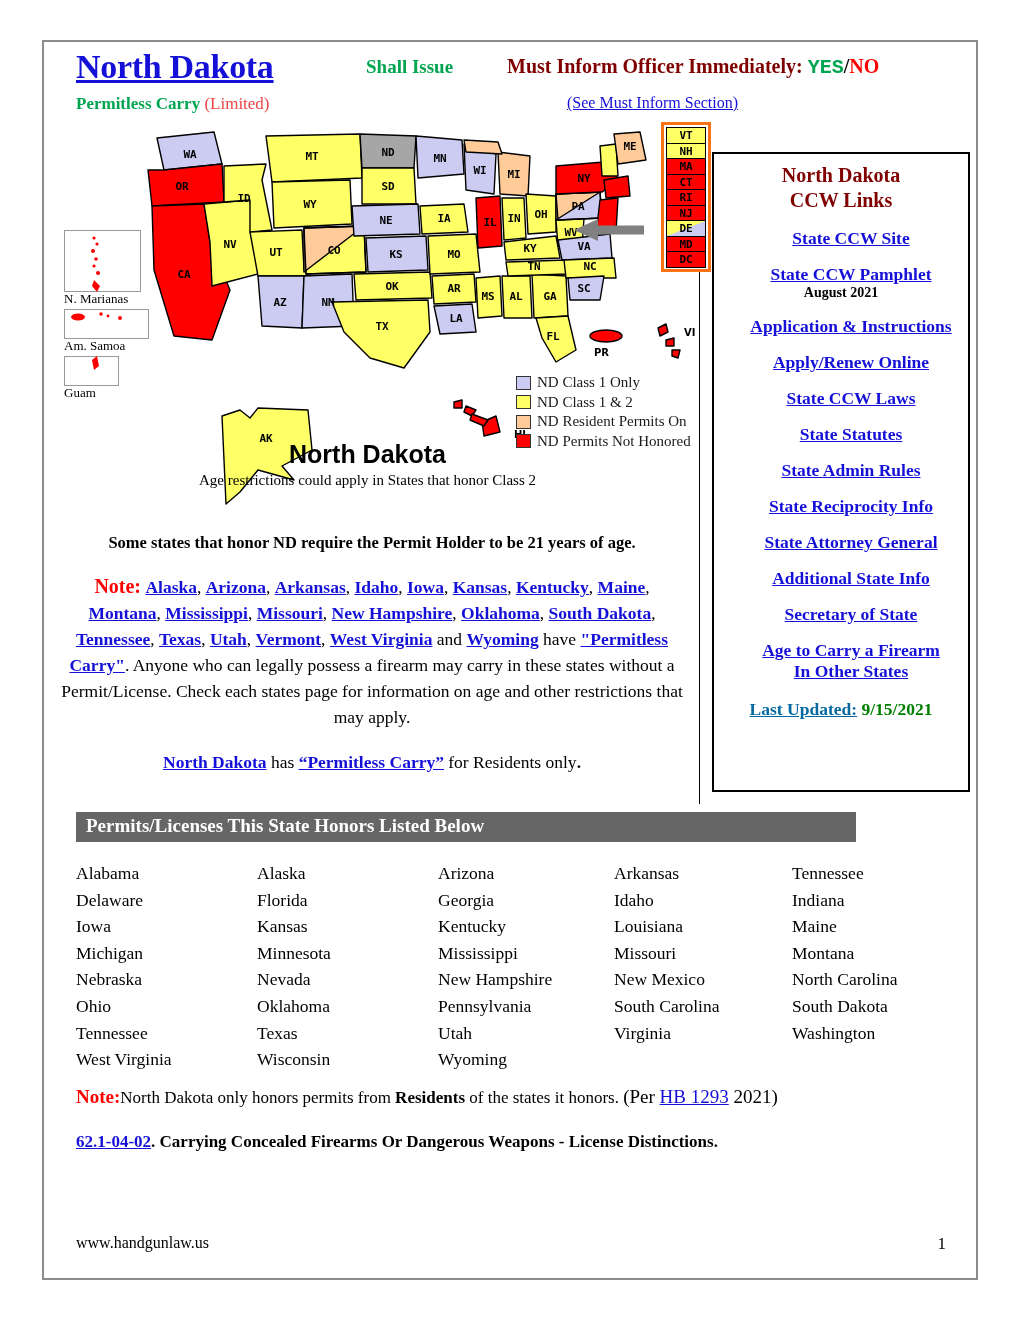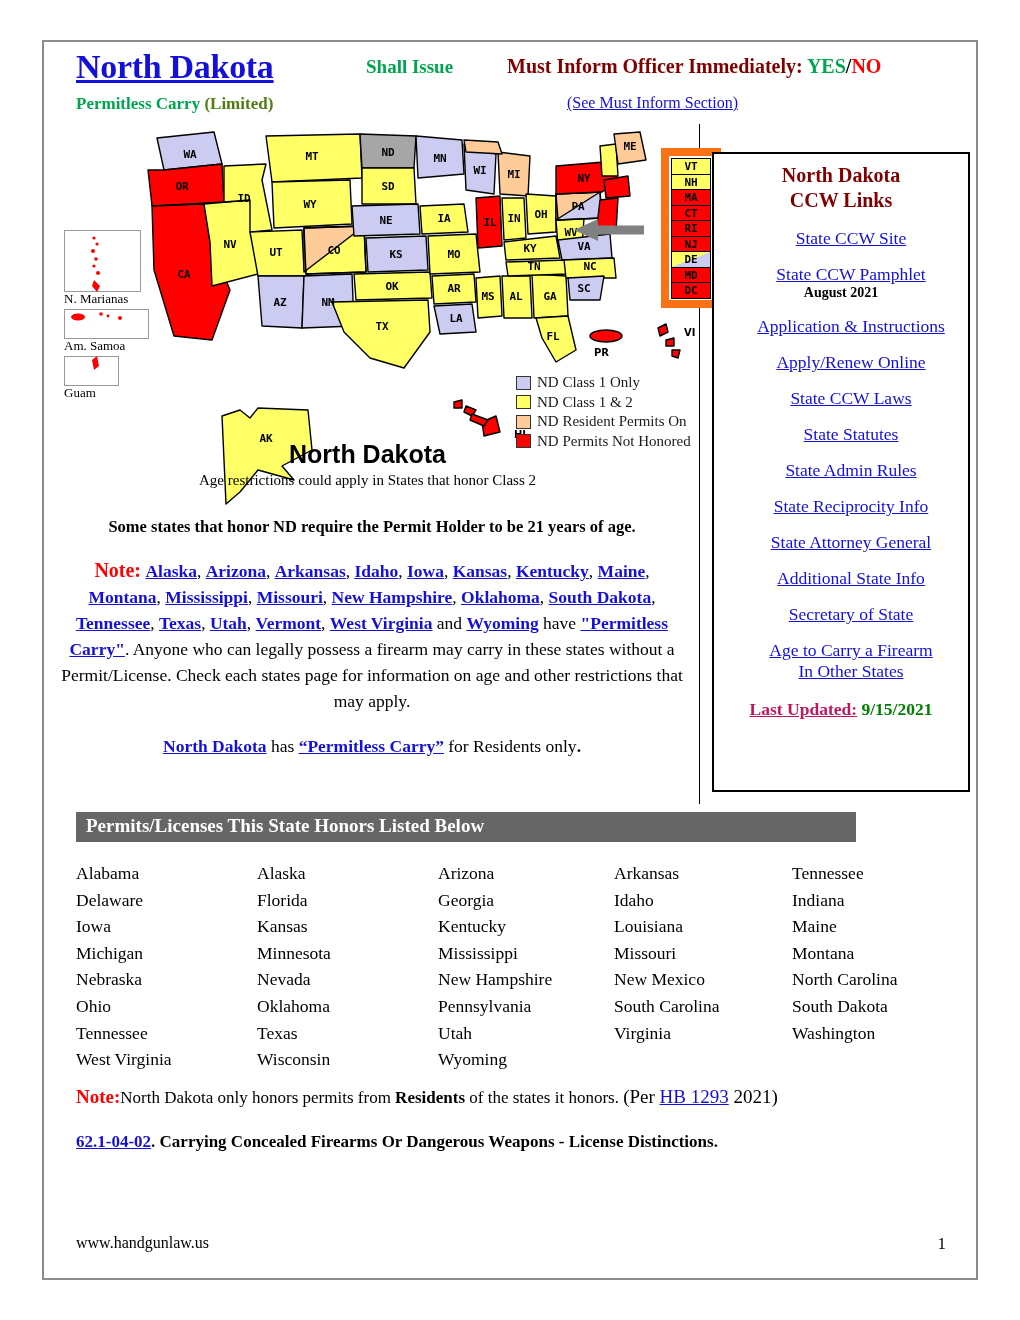--- a/index.html
+++ b/index.html
@@ -27,31 +27,31 @@
   .hdr-title {
     position: absolute; left: 32px; top: 6px;
     font-size: 34px; font-weight: bold;
     color: #1410d8; text-decoration: underline;
     letter-spacing: -0.3px;
   }
   .hdr-sub {
     position: absolute; left: 32px; top: 52px;
     font-size: 17px; font-weight: bold; color: #00a550;
   }
-  .hdr-sub .lim { color: #4d7c0f; font-weight: bold; }
+  .hdr-sub .lim { color: #ef4444; font-weight: normal; }
   .hdr-shall {
     position: absolute; left: 322px; top: 14px;
     font-size: 19px; font-weight: bold; color: #00a550;
   }
   .hdr-inform {
     position: absolute; left: 463px; top: 13px;
     font-size: 20px; font-weight: bold; color: #800000;
     white-space: nowrap;
   }
-  .hdr-inform .yes { color: #00a550; }
+  .hdr-inform .yes { color: #00a550; font-family: Liberation Mono, monospace; }
   .hdr-inform .slash { color: #000; }
   .hdr-inform .no { color: #ff0000; }
   .hdr-seesec {
     position: absolute; left: 523px; top: 52px;
     font-size: 16px; color: #1410d8; text-decoration: underline;
   }
 
   
   .leftcol {
     position: absolute; left: 0; top: 78px;
@@ -86,21 +86,21 @@
   .legend .lbl { white-space: nowrap; }
   .terr-box {
     position: absolute; border: 1px solid #999; background: #fff;
   }
   .terr-lbl {
     position: absolute; font-size: 13px; color: #000;
     font-family: "Liberation Serif", serif;
   }
 
   .note-21 {
-    margin: 0; padding: 2px 0 0 0;
+    margin: 16px; padding: 2px 0 0 0;
     text-align: center;
     font-size: 16.5px; font-weight: bold; color: #000;
   }
 
   .note-block {
     margin: 20px 16px 0 16px;
     text-align: center;
     font-size: 17.5px; line-height: 26px; color: #000;
   }
   .note-block .notelbl {
@@ -123,33 +123,33 @@
     border: 2px solid #000; background: #fff;
     text-align: center;
   }
   .ccw-title {
     margin-top: 9px;
     font-size: 20px; font-weight: bold; color: #800000;
     line-height: 25px;
   }
   .ccw-link {
     margin-top: 15px;
-    font-size: 17.5px; font-weight: normal;
+    font-size: 17.5px; font-weight: bold;
     color: #1410d8; text-decoration: underline;
     line-height: 21px;
     padding-left: 20px;
   }
   .ccw-sub {
     font-size: 14px; font-weight: bold; color: #000;
     text-decoration: none; margin-top: 0px;
   }
   .ccw-updated {
     margin-top: 17px; font-size: 17.5px; font-weight: bold;
   }
-  .ccw-updated .lab { color: #be185d; text-decoration: underline; }
+  .ccw-updated .lab { color: #0369a1; text-decoration: underline; }
   .ccw-updated .dt { color: #008000; }
 
   
   .honors-bar {
     position: absolute; left: 32px; top: 770px;
     width: 780px; height: 30px;
     background: #666666;
     color: #ffffff;
     font-size: 19px; font-weight: bold;
     padding: 3px 0 0 10px;
@@ -356,21 +356,21 @@
           <text x="640" y="216">VI</text>
           <text x="470" y="318">HI</text>
         </g>
 
         <g>
           <path d="M600,110 L548,110" stroke="#808080" stroke-width="9" fill="none"></path>
           <polygon points="530,110 554,99 554,121" fill="#808080"></polygon>
         </g>
       </svg>
 
-      <div style="position:absolute;left:617px;top:28px;border:8px solid #f97316;background:#fff;padding:2px;">
+      <div style="position:absolute;left:617px;top:2px;border:3px solid #f97316;background:#fff;padding:2px;">
         <div id="eastStrip">
               <div style="width: 40px; height: 17px; border: 1.5px solid rgb(0, 0, 0); background: rgb(255, 255, 102); font-family: &quot;DejaVu Sans Mono&quot;, monospace; font-size: 11px; font-weight: bold; text-align: center; line-height: 15px; color: rgb(0, 0, 0); margin-bottom: -1.5px;">VT</div>
               <div style="width: 40px; height: 17px; border: 1.5px solid rgb(0, 0, 0); background: rgb(255, 255, 102); font-family: &quot;DejaVu Sans Mono&quot;, monospace; font-size: 11px; font-weight: bold; text-align: center; line-height: 15px; color: rgb(0, 0, 0); margin-bottom: -1.5px;">NH</div>
               <div style="width: 40px; height: 17px; border: 1.5px solid rgb(0, 0, 0); background: rgb(255, 0, 0); font-family: &quot;DejaVu Sans Mono&quot;, monospace; font-size: 11px; font-weight: bold; text-align: center; line-height: 15px; color: rgb(0, 0, 0); margin-bottom: -1.5px;">MA</div>
               <div style="width: 40px; height: 17px; border: 1.5px solid rgb(0, 0, 0); background: rgb(255, 0, 0); font-family: &quot;DejaVu Sans Mono&quot;, monospace; font-size: 11px; font-weight: bold; text-align: center; line-height: 15px; color: rgb(0, 0, 0); margin-bottom: -1.5px;">CT</div>
               <div style="width: 40px; height: 17px; border: 1.5px solid rgb(0, 0, 0); background: rgb(255, 0, 0); font-family: &quot;DejaVu Sans Mono&quot;, monospace; font-size: 11px; font-weight: bold; text-align: center; line-height: 15px; color: rgb(0, 0, 0); margin-bottom: -1.5px;">RI</div>
               <div style="width: 40px; height: 17px; border: 1.5px solid rgb(0, 0, 0); background: rgb(255, 0, 0); font-family: &quot;DejaVu Sans Mono&quot;, monospace; font-size: 11px; font-weight: bold; text-align: center; line-height: 15px; color: rgb(0, 0, 0); margin-bottom: -1.5px;">NJ</div>
               <div style="width: 40px; height: 17px; border: 1.5px solid rgb(0, 0, 0); background: linear-gradient(to right bottom, rgb(255, 255, 102) 50%, rgb(204, 204, 242) 50%); font-family: &quot;DejaVu Sans Mono&quot;, monospace; font-size: 11px; font-weight: bold; text-align: center; line-height: 15px; color: rgb(0, 0, 0); margin-bottom: -1.5px;">DE</div>
               <div style="width: 40px; height: 17px; border: 1.5px solid rgb(0, 0, 0); background: rgb(255, 0, 0); font-family: &quot;DejaVu Sans Mono&quot;, monospace; font-size: 11px; font-weight: bold; text-align: center; line-height: 15px; color: rgb(0, 0, 0); margin-bottom: -1.5px;">MD</div>
               <div style="width: 40px; height: 17px; border: 1.5px solid rgb(0, 0, 0); background: rgb(255, 0, 0); font-family: &quot;DejaVu Sans Mono&quot;, monospace; font-size: 11px; font-weight: bold; text-align: center; line-height: 15px; color: rgb(0, 0, 0); margin-bottom: -1.5px;">DC</div>

